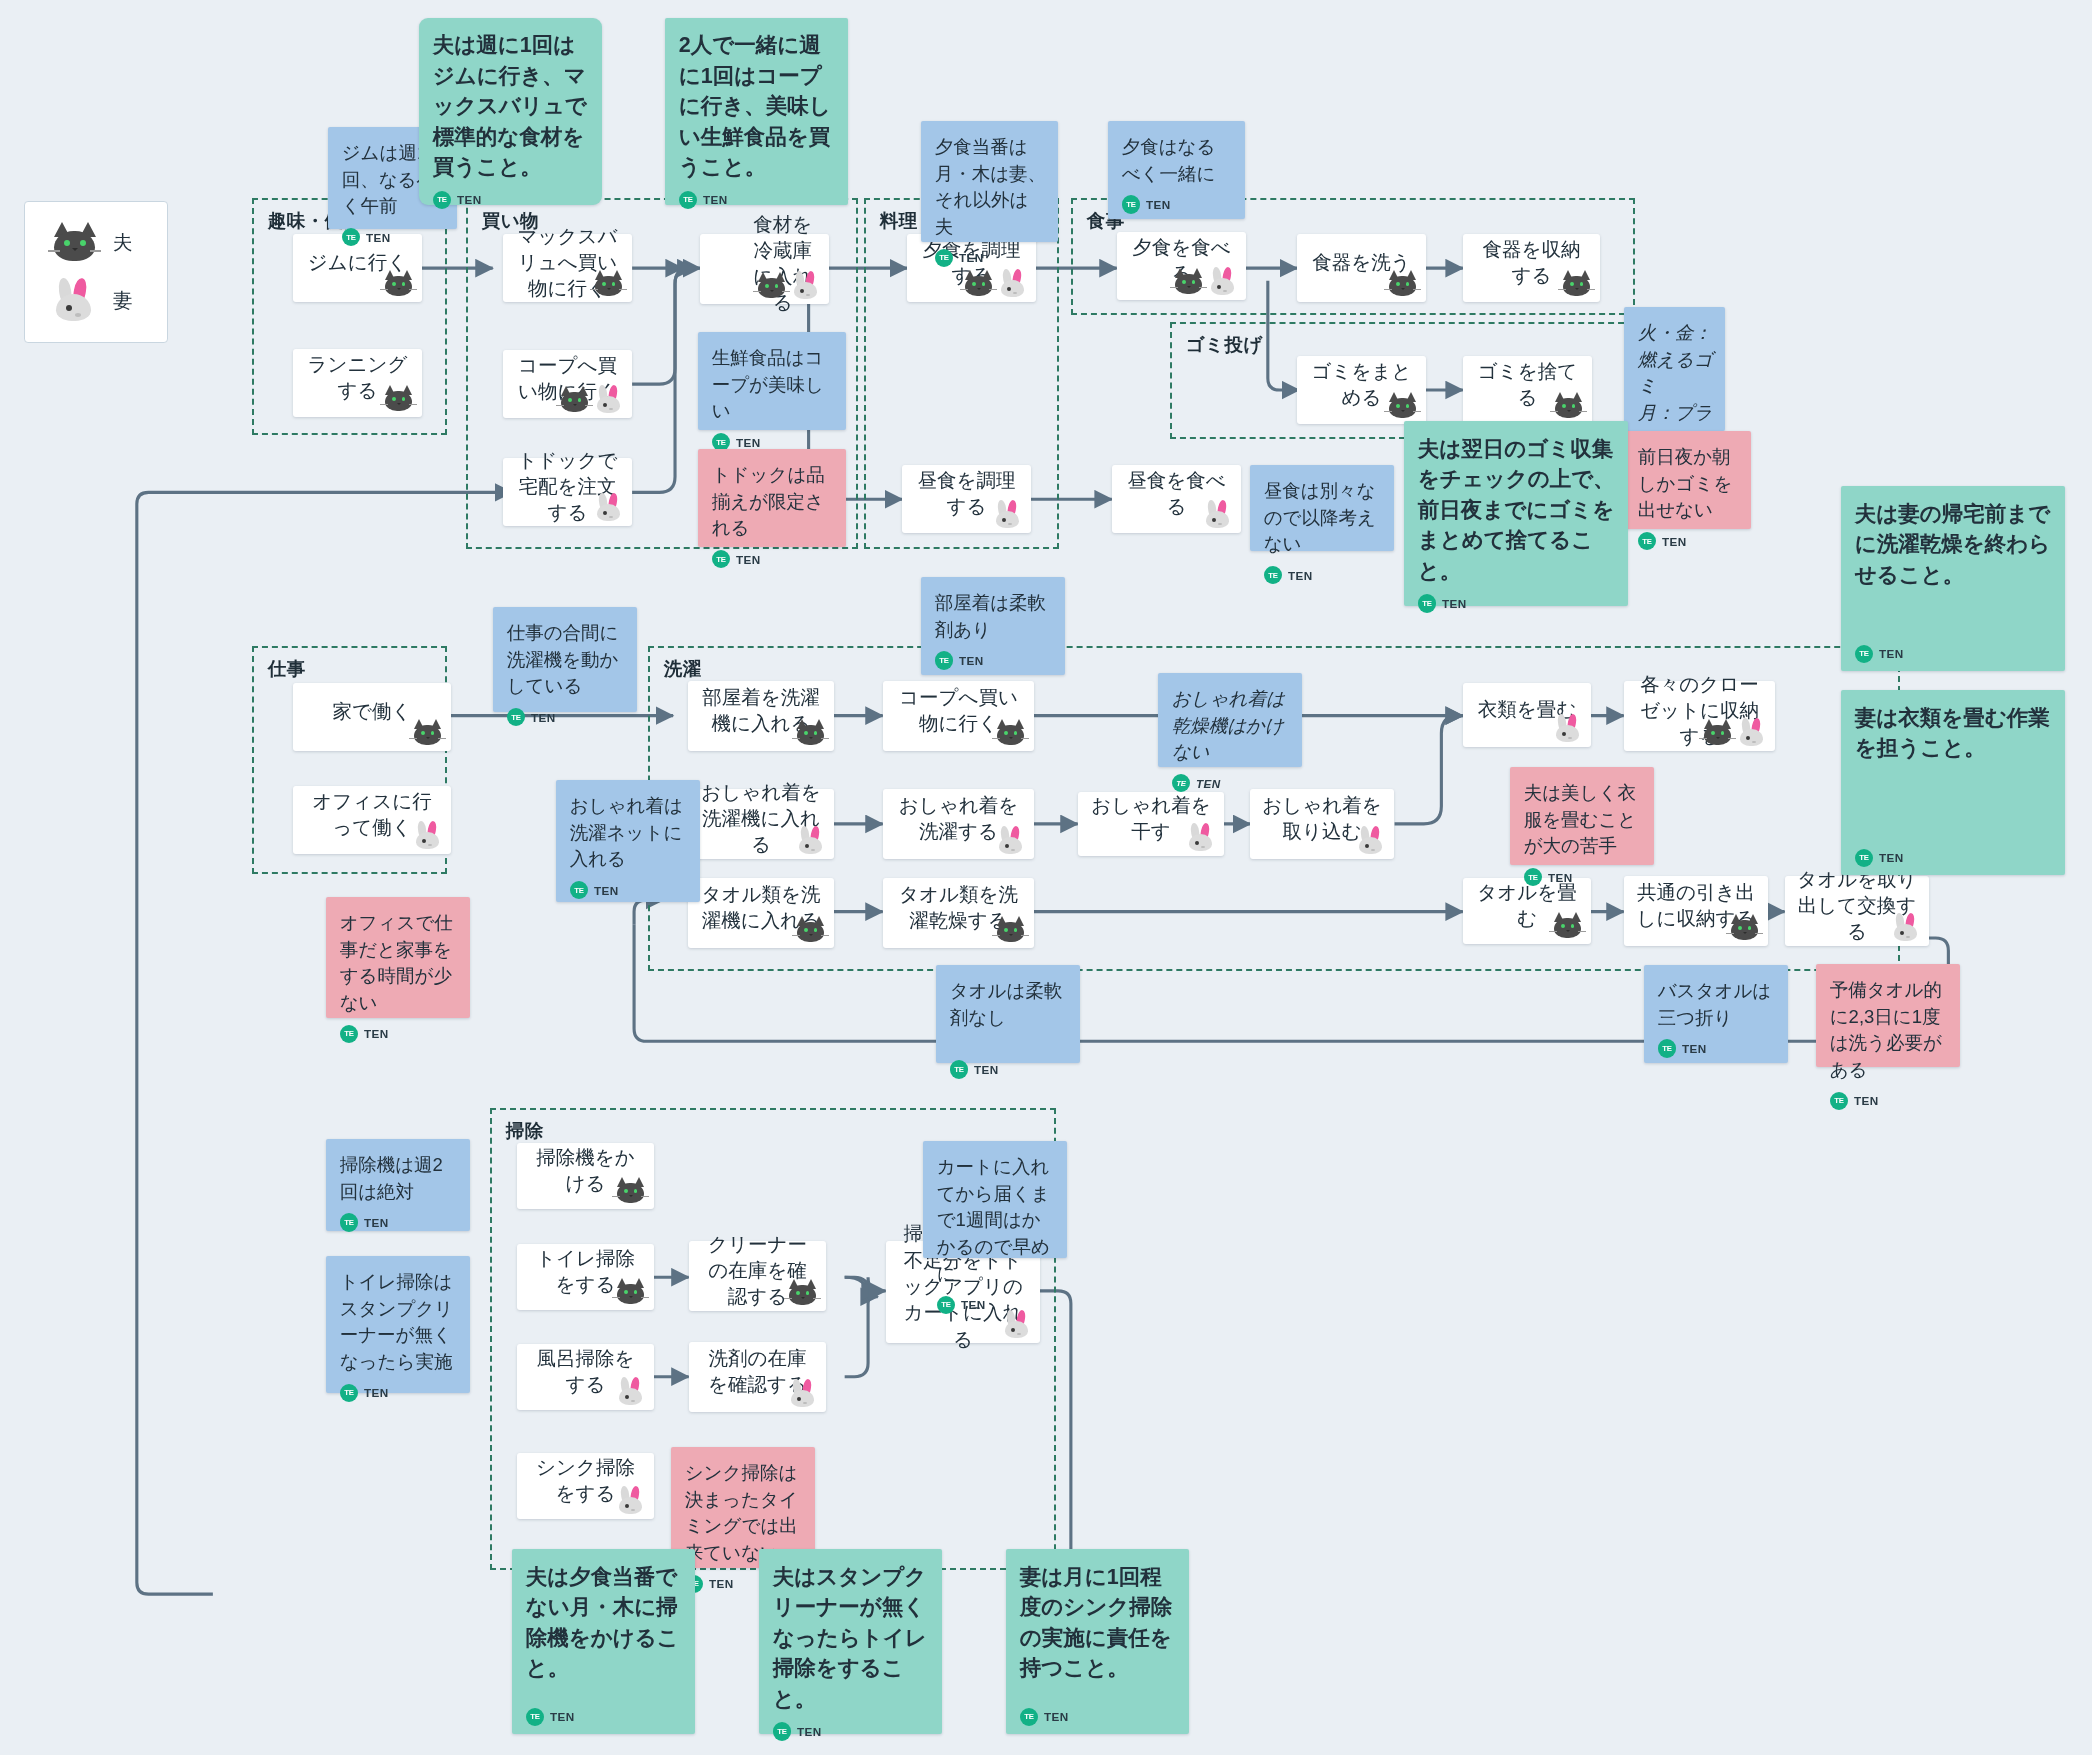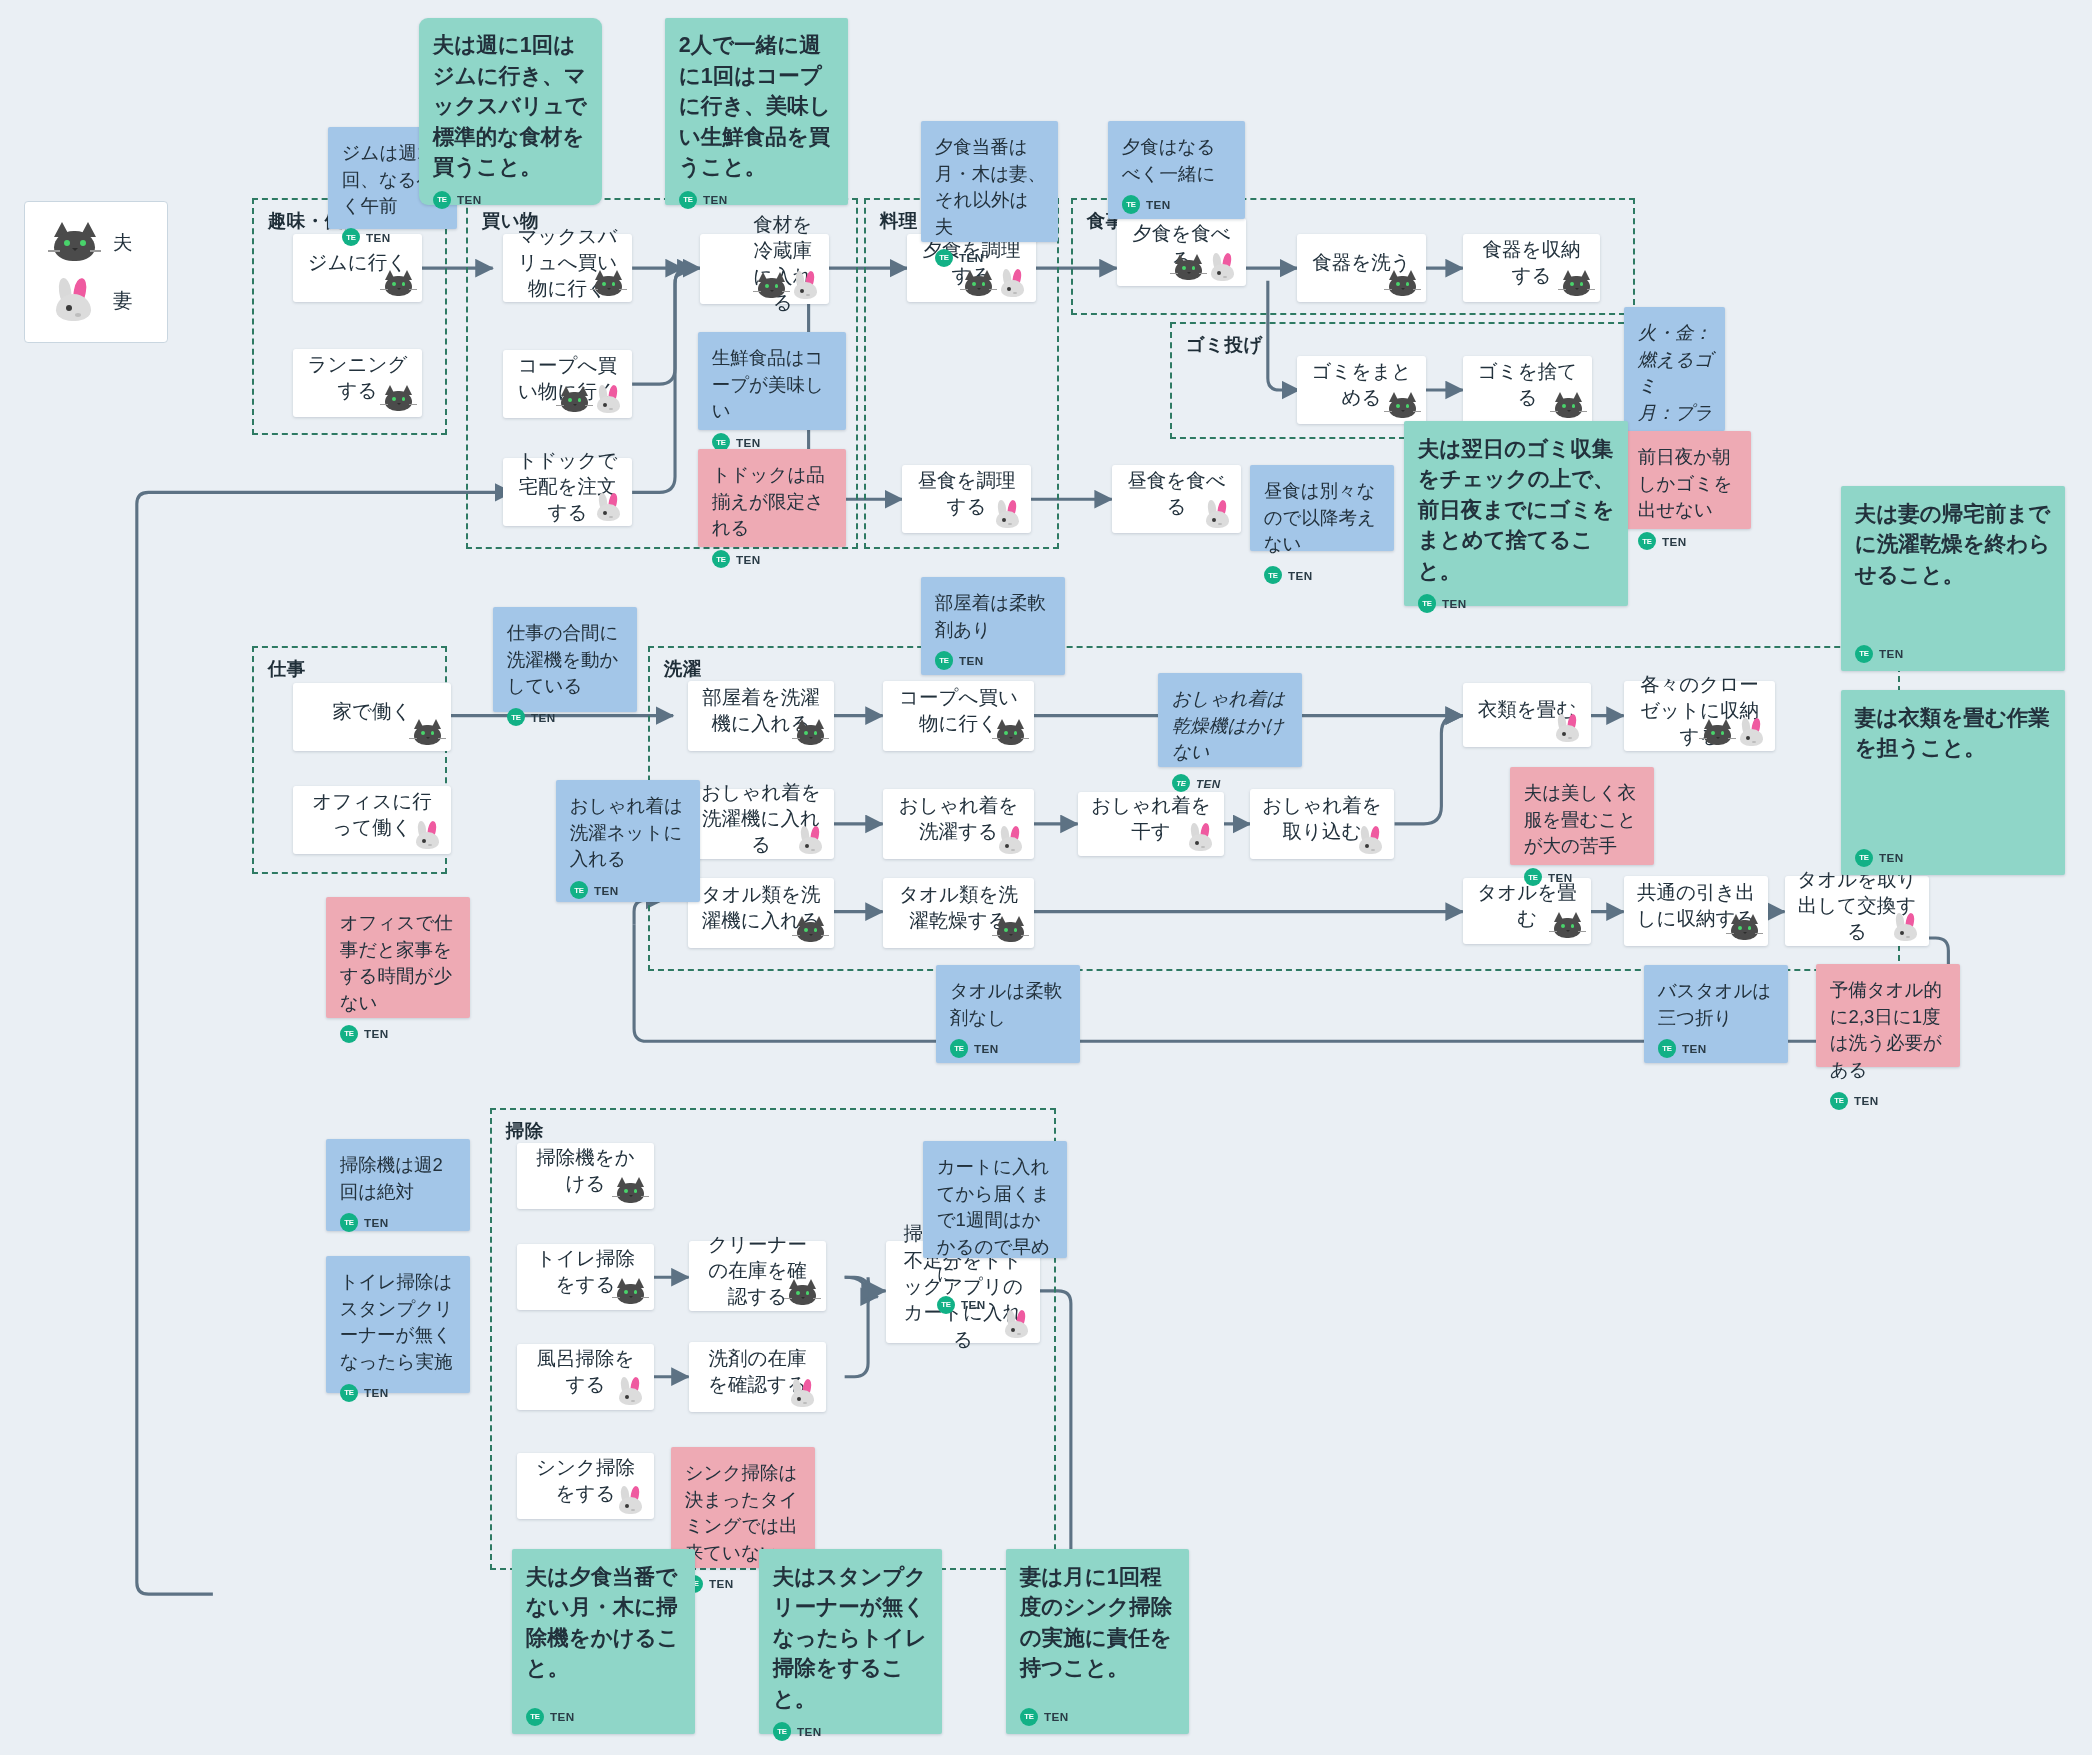--- a/index.html
+++ b/index.html
@@ -396,21 +396,21 @@
         <span class="rabbit face">
           <i class="ear-l"></i>
           <i class="ear-r"></i>
           <i class="head"></i>
           <i class="eye"></i>
           <i class="nose"></i>
         </span>
       </span>
   </div>
 
-  <div class="card" style="left:1117px;top:218px;width:129px;height:68px;">
+  <div class="card" style="left:1117px;top:232px;width:129px;height:68px;">
     <span class="card-text">夕食を食べる</span>
     <span class="faces">
         <span class="cat face">
           <i class="ear-l"></i>
           <i class="ear-r"></i>
           <i class="head"></i>
           <i class="eye l"></i>
           <i class="eye r"></i>
           <i class="nose"></i>
           <i class="whisk l"></i>
@@ -933,21 +933,21 @@
       <span class="badge-label">TEN</span>
     </span>
   </div>
   <div class="note green" style="left:1841px;top:690px;width:224px;height:185px;">
     <span class="note-text">妻は衣類を畳む作業を担うこと。</span>
     <span class="badge">
       <span class="badge-dot">TE</span>
       <span class="badge-label">TEN</span>
     </span>
   </div>
-  <div class="note blue" style="left:936px;top:965px;width:144px;height:98px;">
+  <div class="note blue" style="left:936px;top:965px;width:144px;height:98px;gap:21px;">
     <span class="note-text">タオルは柔軟剤なし</span>
     <span class="badge">
       <span class="badge-dot">TE</span>
       <span class="badge-label">TEN</span>
     </span>
   </div>
   <div class="note blue" style="left:1644px;top:965px;width:144px;height:98px;">
     <span class="note-text">バスタオルは三つ折り</span>
     <span class="badge">
       <span class="badge-dot">TE</span>

